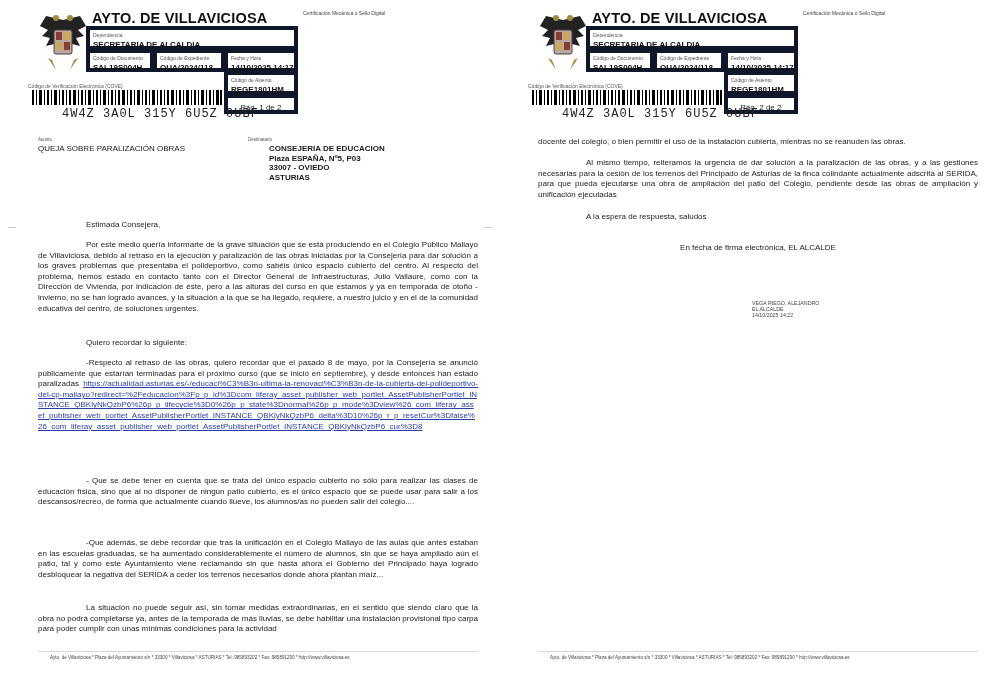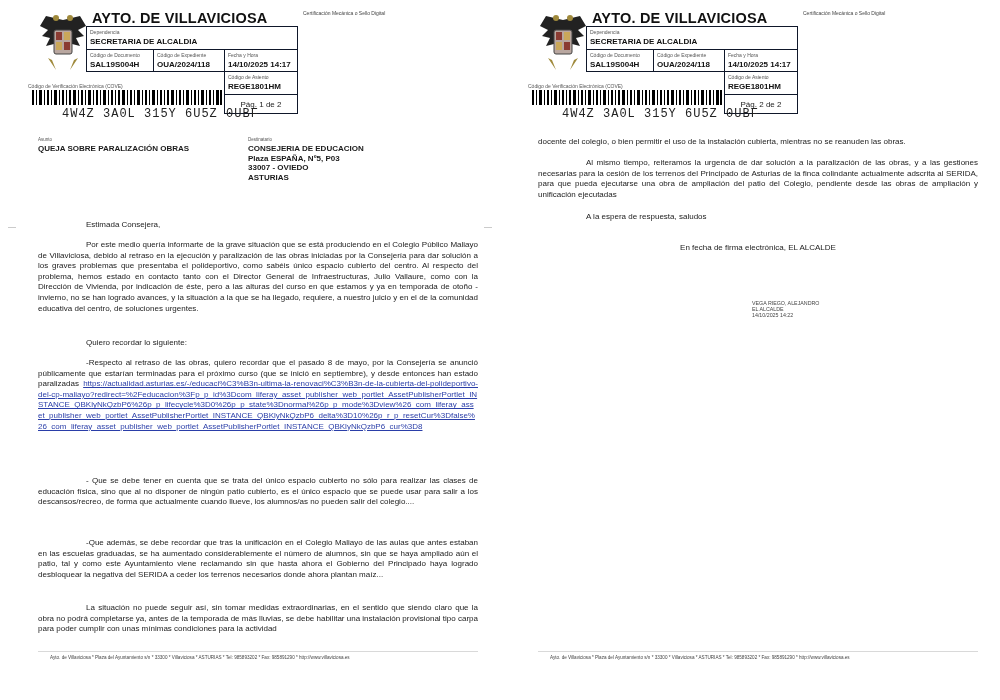--- a/index.html
+++ b/index.html
@@ -6,35 +6,35 @@
   body { width:1000px; height:700px; position:relative; overflow:hidden; font-family:"Liberation Sans", sans-serif; color:#1a1a1a; }
   .page { position:absolute; top:0; width:480px; height:526px; background:#fff; }
   #page1 { left:20px; }
   #page2 { left:520px; }
 
   .crest { position:absolute; left:18px; top:14px; width:50px; height:58px; }
   .org-title { position:absolute; left:72px; top:10px; font-weight:bold; font-size:14.5px; letter-spacing:0.2px; color:#111; }
   .cert-label { position:absolute; left:283px; top:10px; font-size:5px; color:#444; white-space:nowrap; }
 
   .hdr-box { position:absolute; left:66px; top:26px; width:212px; height:96px; }
-  .cell { position:absolute; border:1px solid #0f172a; box-sizing:border-box; background:#fff; }
+  .cell { position:absolute; border:4px solid #0f172a; box-sizing:border-box; background:#fff; }
   .cell .lbl { font-size:5px; color:#555; position:absolute; left:3px; top:2px; white-space:nowrap; }
   .cell .val { font-size:8px; font-weight:bold; color:#111; position:absolute; left:3px; top:10px; white-space:nowrap; }
 
   .csv-label { position:absolute; left:8px; top:83px; font-size:5px; color:#555; white-space:nowrap; }
   .barcode { position:absolute; left:12px; top:90px; width:190px; height:15px; }
   .csv-code { position:absolute; left:42px; top:107px; font-family:"Liberation Mono", monospace; font-size:12px; letter-spacing:1px; color:#222; white-space:nowrap; }
 
   .page-num { font-size:8px; color:#222; position:absolute; left:0; right:0; top:5px; text-align:center; }
 
   .field-label { font-size:4.5px; color:#555; }
   .asunto { position:absolute; left:18px; top:137px; }
-  .asunto .v { font-size:8px; font-weight:bold; margin-top:2px; }
+  .asunto .v { font-size:8px; font-weight:normal; margin-top:2px; }
   .dest { position:absolute; left:228px; top:137px; }
-  .dest .v { font-size:8px; font-weight:bold; line-height:9.5px; margin-top:2px; }
+  .dest .v { font-size:8px; font-weight:bold; line-height:9.5px; margin-top:2px;margin-left:21px; }
 
   .body { position:absolute; left:18px; width:440px; font-size:8px; line-height:10.6px; text-align:justify; color:#222; }
   .indent { text-indent:48px; }
   a.link { color:#2a3ea8; text-decoration:underline; word-break:break-all; }
 
   .margin-mark { position:absolute; font-size:8px; color:#999; }
 
   .footer-line { position:absolute; left:18px; width:440px; top:651px; border-top:1px solid #d9d9d9; }
   .footer { position:absolute; left:30px; top:655px; font-size:4.6px; color:#444; white-space:nowrap; }
 

